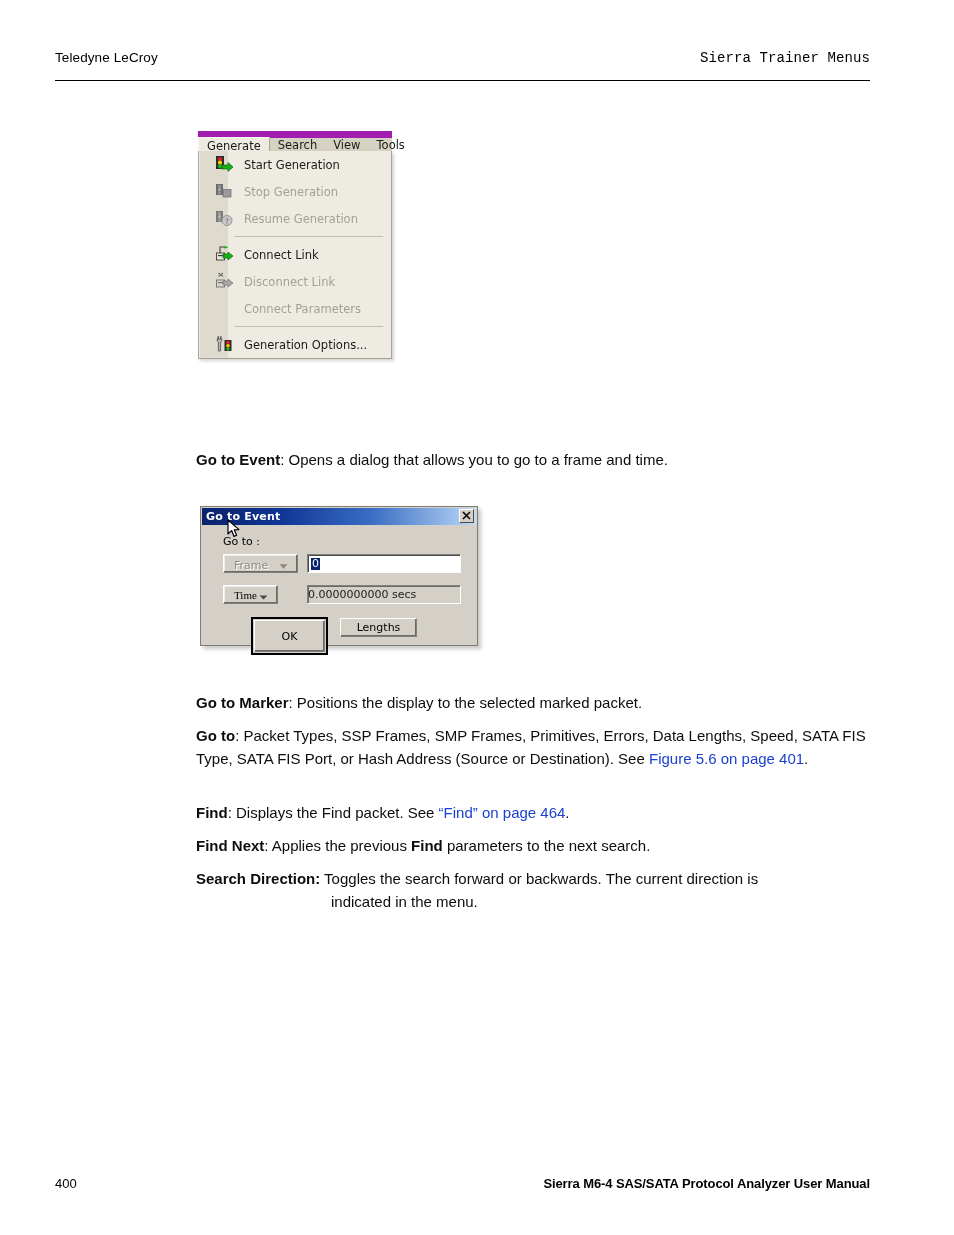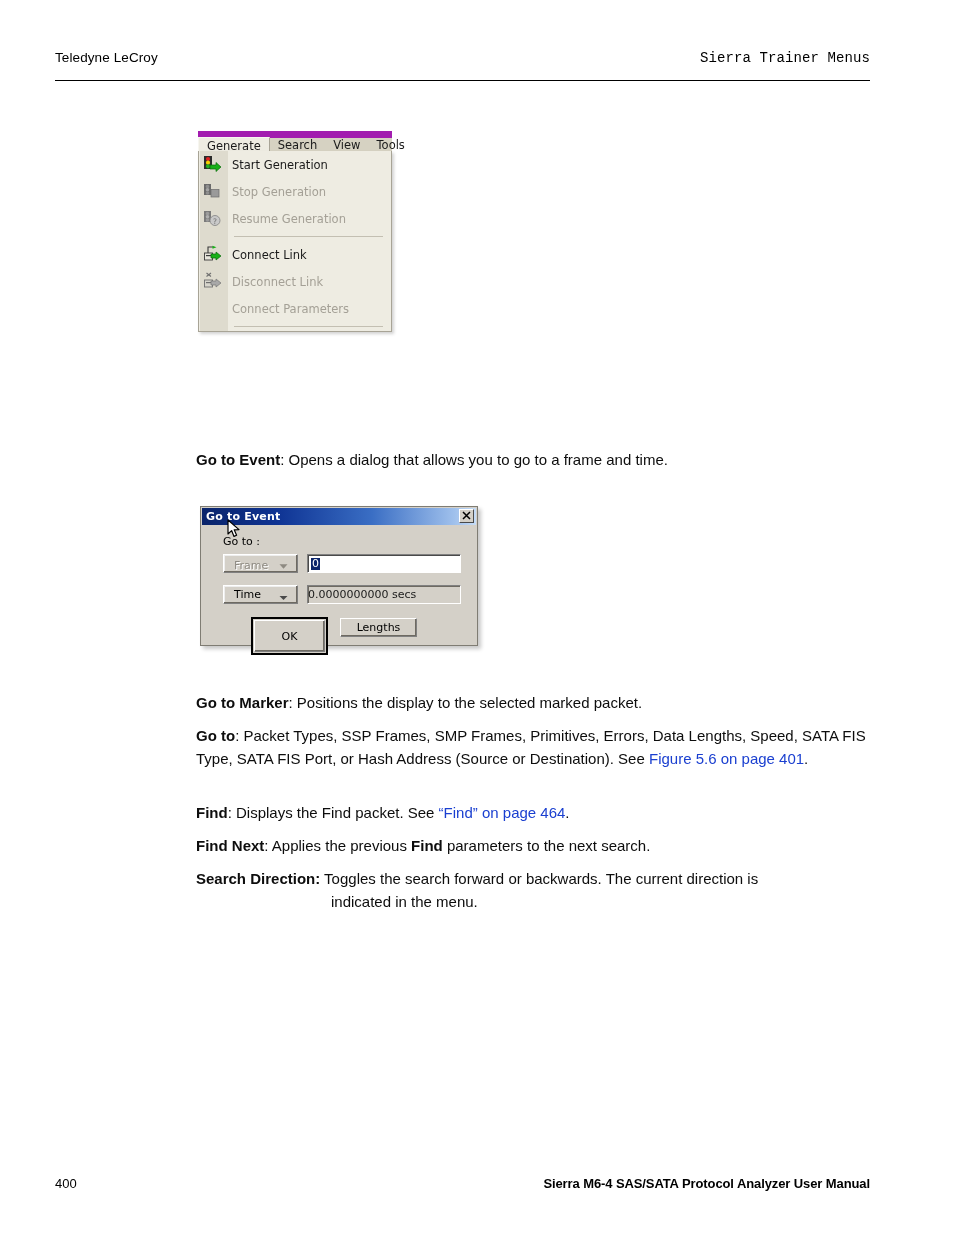--- a/index.html
+++ b/index.html
@@ -118,20 +118,21 @@
     bottom: 0;
     width: 28px;
     background: #dedbce;
   }
   .menu-row {
     position: relative;
     height: 27px;
     display: flex;
     align-items: center;
     z-index: 2;
+    margin-left: 12px;
   }
   .menu-icon {
     width: 28px;
     height: 27px;
     flex: 0 0 28px;
     position: relative;
   }
   .menu-label {
     font-size: 11.5px;
     color: #1a1a1a;
@@ -412,20 +413,33 @@
       <div class="menu-label">Disconnect Link</div>
     </div>
 
     <div class="menu-row disabled">
       <div class="menu-icon"></div>
       <div class="menu-label">Connect Parameters</div>
     </div>
 
     <div class="menu-sep"></div>
 
+    <div class="menu-row">
+      <div class="menu-icon">
+        <svg class="icon-svg" width="19" height="19" viewBox="0 0 19 19">
+          <path d="M3.2 1.2 L3.2 4 M5.8 1.2 L5.8 4" stroke="#4a4a4a" stroke-width="1.4"></path>
+          <path d="M2.2 4 L6.8 4 L6.8 6 L5.6 7 L5.6 16 L3.4 16 L3.4 7 L2.2 6 Z" fill="#b9b9b9" stroke="#4a4a4a" stroke-width="0.8"></path>
+          <rect x="9.5" y="5" width="7" height="11" fill="#2b2b2b"></rect>
+          <circle cx="13" cy="7.6" r="1.8" fill="#e02020"></circle>
+          <circle cx="13" cy="10.8" r="1.8" fill="#f5d000"></circle>
+          <circle cx="13" cy="14" r="1.8" fill="#22b022"></circle>
+        </svg>
+      </div>
+      <div class="menu-label">Generation Options...</div>
+    </div>
 
   </div>
 </div>
 
 <div class="body-par" style="left:196px; top:449px; width:680px;">
   <b>Go to Event</b><span>: Opens a dialog that allows you to go to a frame and time.</span>
 </div>
 
 <div id="dialog-figure">
 
@@ -452,21 +466,21 @@
       <svg width="9" height="6" viewBox="0 0 9 6">
           <path d="M0.5 0.8 L8.5 0.8 L4.5 5.3 Z" fill="#8e8a82"></path>
         </svg>
     </span>
   </div>
 
   <div class="field-box" style="left:106px; top:47px; width:154px; height:19px;">
     <span class="sel-caret">0</span>
   </div>
 
-  <div class="combo-btn" style="left:22px; top:78px; width:75px; height:19px;">
+  <div class="combo-btn" style="left:22px; top:78px; width:55px; height:19px;font-family:Liberation Serif, serif;">
     <span class="cb-text">Time</span>
     <span class="combo-arrow">
       <svg width="9" height="6" viewBox="0 0 9 6">
           <path d="M0.5 1.4 L8.5 1.4 L4.5 5.6 Z" fill="#4a4a4a"></path>
         </svg>
     </span>
   </div>
 
   <div class="field-sunken" style="left:106px; top:78px; width:154px; height:19px;">
     <span class="fs-text">0.0000000000 secs</span>

